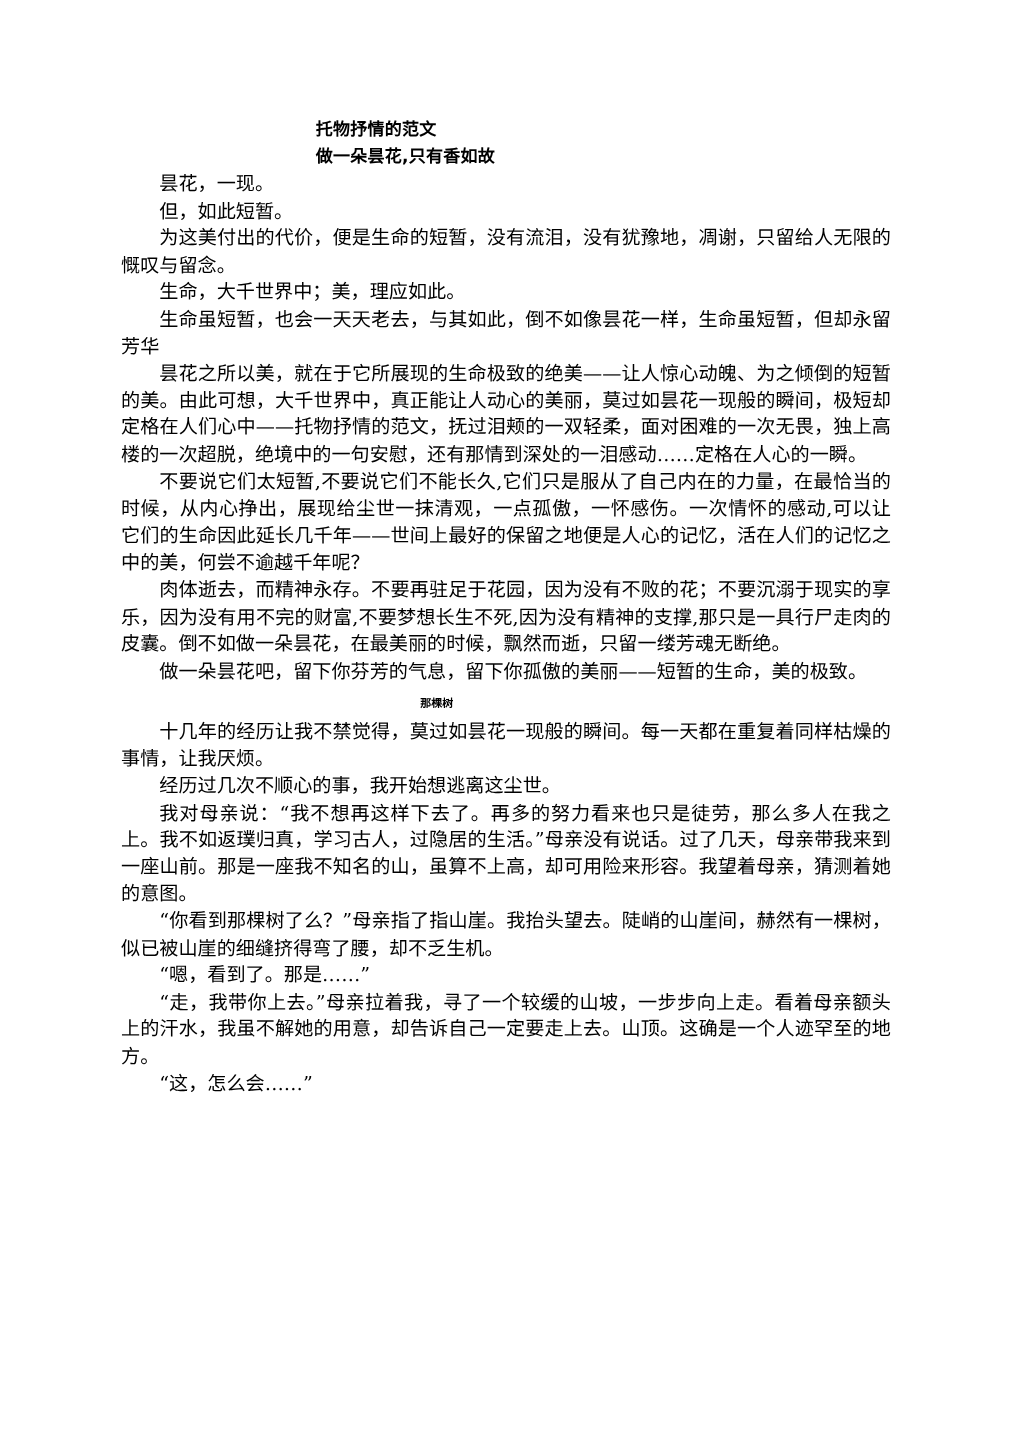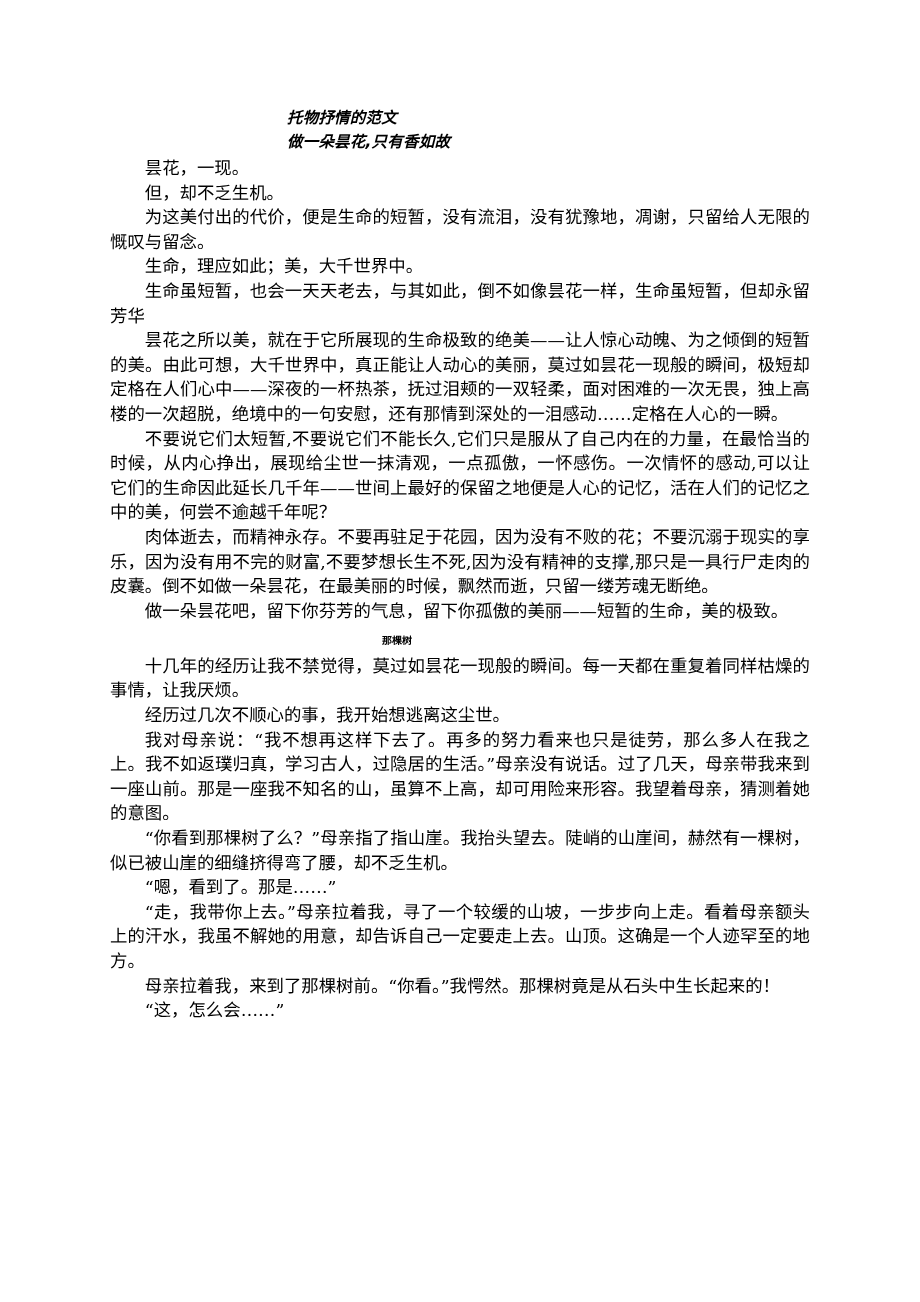--- a/index.html
+++ b/index.html
@@ -23,21 +23,20 @@
     position: absolute;
     left: 110px;
     top: 106px;
     width: 700px;
   }
 
   
   .heading-block {
     margin: 0 0 2px 0;
     padding-left: 177px;
-    font-style: italic;
   }
   .doc-title,
   .doc-subtitle {
     font-family: "DejaVu Sans", "Liberation Sans", sans-serif;
     font-weight: bold;
     font-size: 15.5px;
     line-height: 24px;
     letter-spacing: 0.2px;
     margin: 0;
     white-space: nowrap;
@@ -70,36 +69,35 @@
 <div class="page">
   <div class="content">
 
     <div class="heading-block">
       <div class="doc-title">托物抒情的范文</div>
       <div class="doc-subtitle">做一朵昙花,只有香如故</div>
     </div>
 
     <div>
       <p class="para">昙花，一现。</p>
-      <p class="para">但，却不乏生机。</p>
+      <p class="para">但，如此短暂。</p>
       <p class="para">为这美付出的代价，便是生命的短暂，没有流泪，没有犹豫地，凋谢，只留给人无限的慨叹与留念。</p>
-      <p class="para">生命，理应如此；美，大千世界中。</p>
+      <p class="para">生命，大千世界中；美，理应如此。</p>
       <p class="para">生命虽短暂，也会一天天老去，与其如此，倒不如像昙花一样，生命虽短暂，但却永留芳华</p>
-      <p class="para">昙花之所以美，就在于它所展现的生命极致的绝美——让人惊心动魄、为之倾倒的短暂的美。由此可想，大千世界中，真正能让人动心的美丽，莫过如昙花一现般的瞬间，极短却定格在人们心中——深夜的一杯热茶，抚过泪颊的一双轻柔，面对困难的一次无畏，独上高楼的一次超脱，绝境中的一句安慰，还有那情到深处的一泪感动……定格在人心的一瞬。</p>
+      <p class="para">昙花之所以美，就在于它所展现的生命极致的绝美——让人惊心动魄、为之倾倒的短暂的美。由此可想，大千世界中，真正能让人动心的美丽，莫过如昙花一现般的瞬间，极短却定格在人们心中——托物抒情的范文，抚过泪颊的一双轻柔，面对困难的一次无畏，独上高楼的一次超脱，绝境中的一句安慰，还有那情到深处的一泪感动……定格在人心的一瞬。</p>
       <p class="para">不要说它们太短暂,不要说它们不能长久,它们只是服从了自己内在的力量，在最恰当的时候，从内心挣出，展现给尘世一抹清观，一点孤傲，一怀感伤。一次情怀的感动,可以让它们的生命因此延长几千年——世间上最好的保留之地便是人心的记忆，活在人们的记忆之中的美，何尝不逾越千年呢？</p>
       <p class="para">肉体逝去，而精神永存。不要再驻足于花园，因为没有不败的花；不要沉溺于现实的享乐，因为没有用不完的财富,不要梦想长生不死,因为没有精神的支撑,那只是一具行尸走肉的皮囊。倒不如做一朵昙花，在最美丽的时候，飘然而逝，只留一缕芳魂无断绝。</p>
       <p class="para">做一朵昙花吧，留下你芬芳的气息，留下你孤傲的美丽——短暂的生命，美的极致。</p>
     </div>
 
     <div>
       <div class="section-heading">那棵树</div>
       <p class="para">十几年的经历让我不禁觉得，莫过如昙花一现般的瞬间。每一天都在重复着同样枯燥的事情，让我厌烦。</p>
       <p class="para">经历过几次不顺心的事，我开始想逃离这尘世。</p>
       <p class="para">我对母亲说：“我不想再这样下去了。再多的努力看来也只是徒劳，那么多人在我之上。我不如返璞归真，学习古人，过隐居的生活。”母亲没有说话。过了几天，母亲带我来到一座山前。那是一座我不知名的山，虽算不上高，却可用险来形容。我望着母亲，猜测着她的意图。</p>
       <p class="para">“你看到那棵树了么？”母亲指了指山崖。我抬头望去。陡峭的山崖间，赫然有一棵树，似已被山崖的细缝挤得弯了腰，却不乏生机。</p>
       <p class="para">“嗯，看到了。那是……”</p>
       <p class="para">“走，我带你上去。”母亲拉着我，寻了一个较缓的山坡，一步步向上走。看着母亲额头上的汗水，我虽不解她的用意，却告诉自己一定要走上去。山顶。这确是一个人迹罕至的地方。</p>
-      <p class="para">母亲拉着我，来到了那棵树前。“你看。”我愕然。那棵树竟是从石头中生长起来的！</p>
       <p class="para">“这，怎么会……”</p>
     </div>
 
   </div>
 </div>
 
 </body></html>

